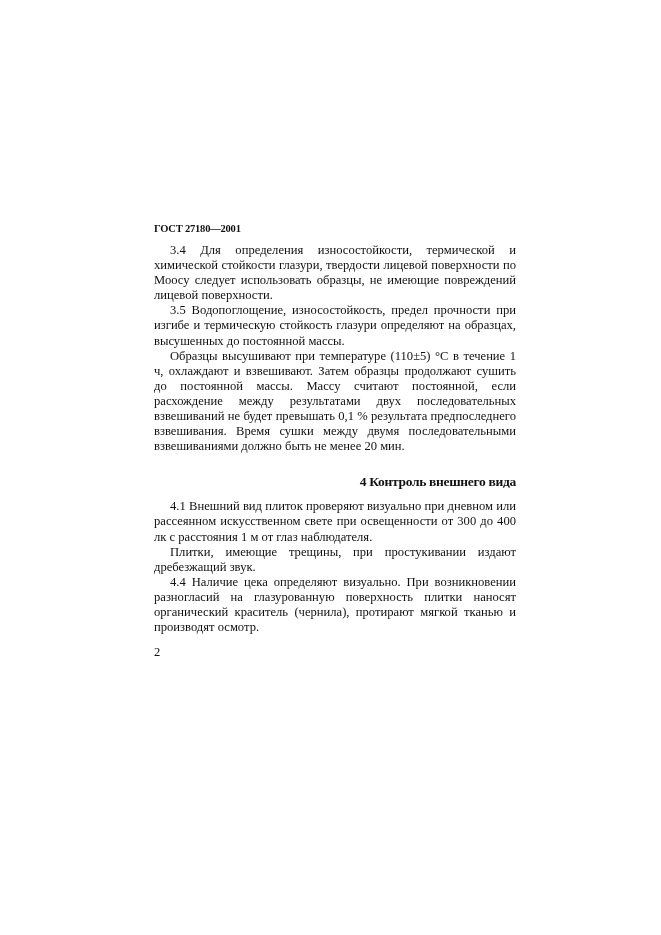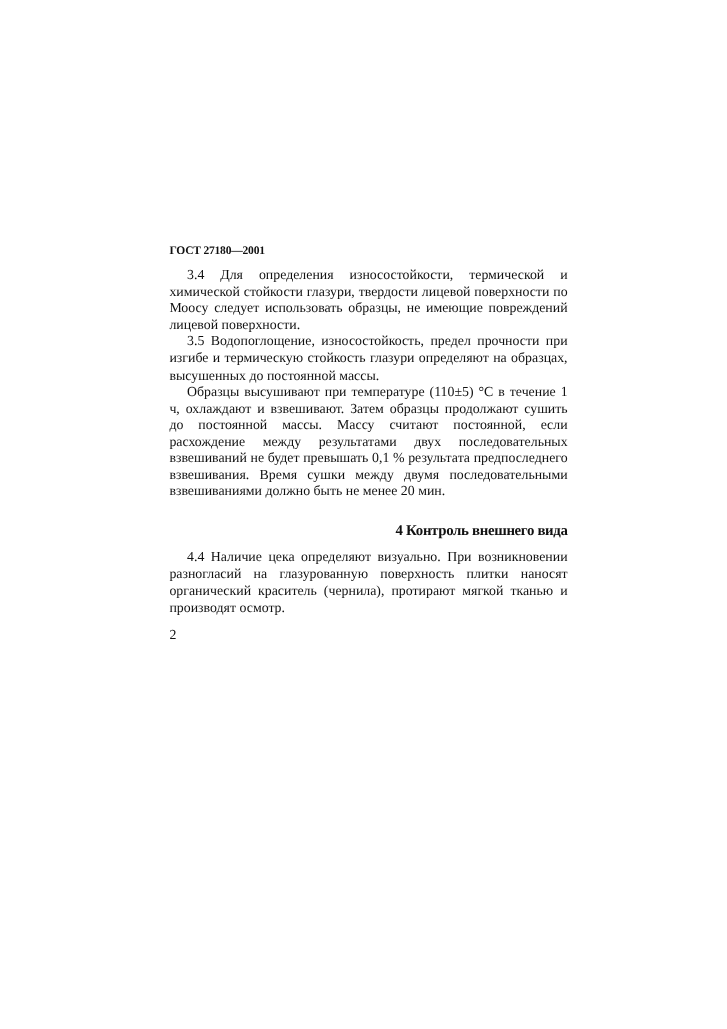--- a/index.html
+++ b/index.html
@@ -16,16 +16,18 @@
 
 <div class="page">
   <div class="doc-header">ГОСТ 27180—2001</div>
 
   <p>3.4 Для определения износостойкости, термической и химической стойкости глазури, твердости лицевой поверхности по Моосу следует использовать образцы, не имеющие повреждений лицевой поверхности.</p>
   <p>3.5 Водопоглощение, износостойкость, предел прочности при изгибе и термическую стойкость глазури определяют на образцах, высушенных до постоянной массы.</p>
   <p>Образцы высушивают при температуре (110±5) °С в течение 1 ч, охлаждают и взвешивают. Затем образцы продолжают сушить до постоянной массы. Массу считают постоянной, если расхождение между результатами двух последовательных взвешиваний не будет превышать 0,1 % результата предпоследнего взвешивания. Время сушки между двумя последовательными взвешиваниями должно быть не менее 20 мин.</p>
 
   <div class="section-title">4 Контроль внешнего вида</div>
 
+  <p>4.1 Внешний вид плиток проверяют визуально при дневном или рассеянном искусственном свете при освещенности от 300 до 400 лк с расстояния 1 м от глаз наблюдателя.</p>
+  <p>Плитки, имеющие трещины, при простукивании издают дребезжащий звук.</p>
   <p>4.4 Наличие цека определяют визуально. При возникновении разногласий на глазурованную поверхность плитки наносят органический краситель (чернила), протирают мягкой тканью и производят осмотр.</p>
 
   <div class="page-number">2</div>
 </div>
 
 </body></html>

